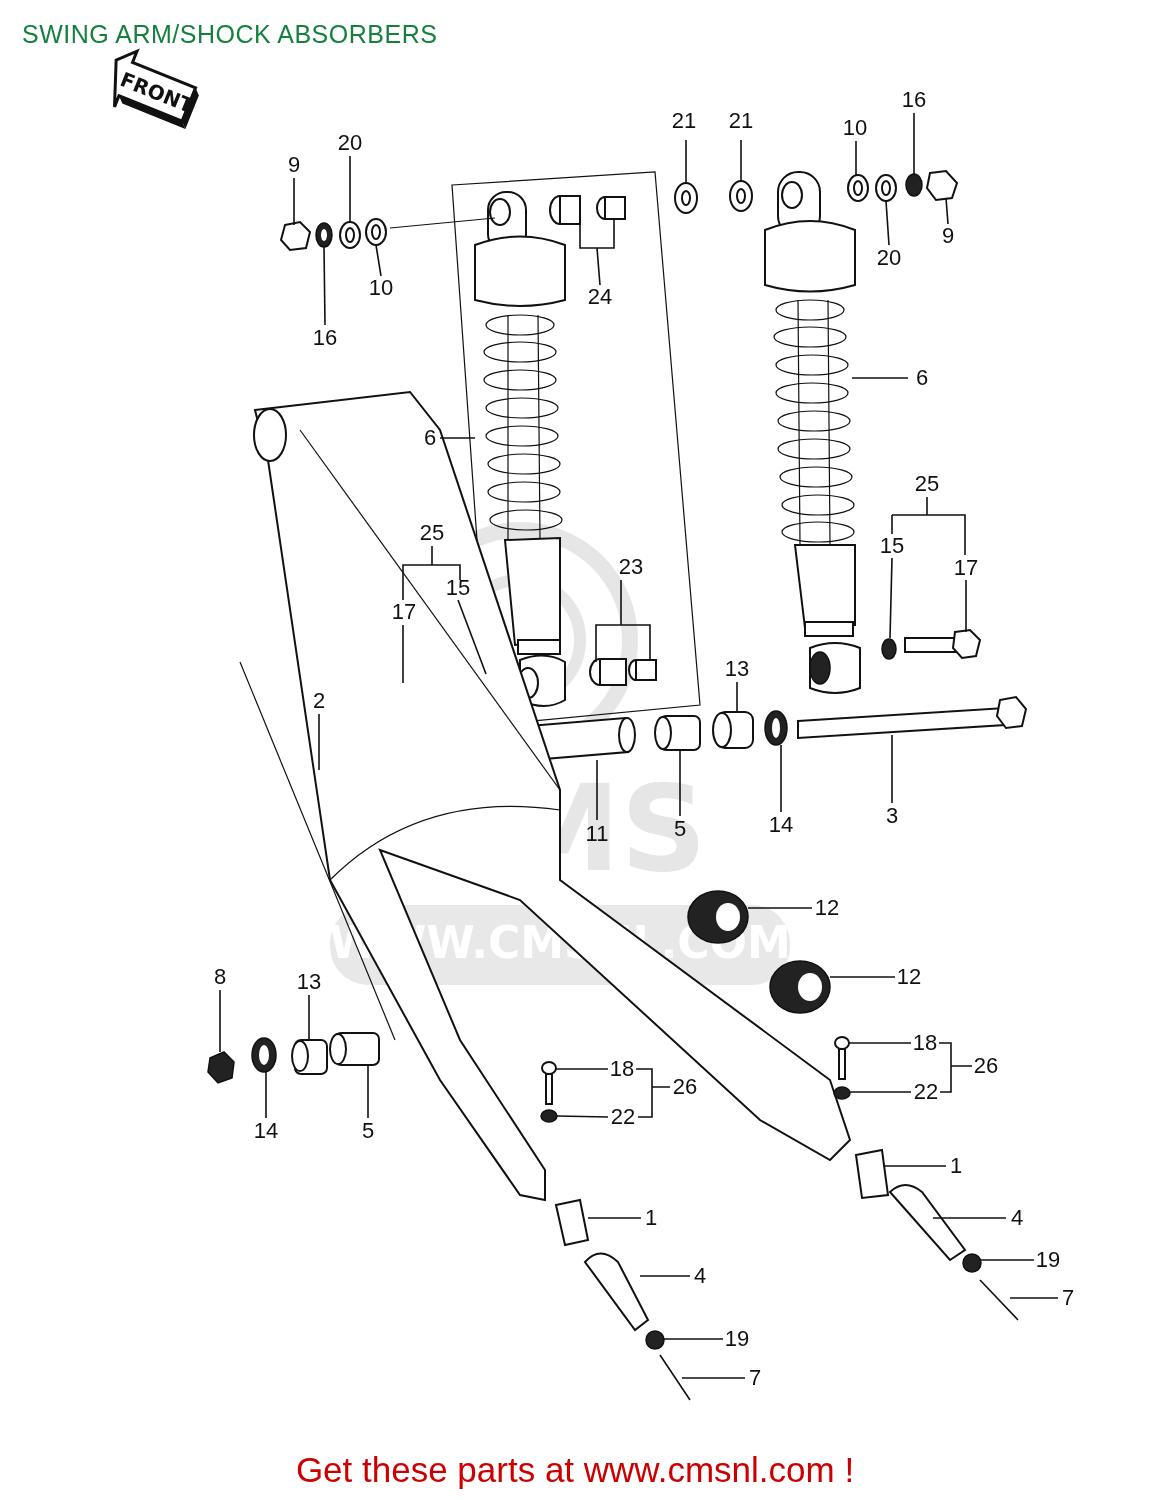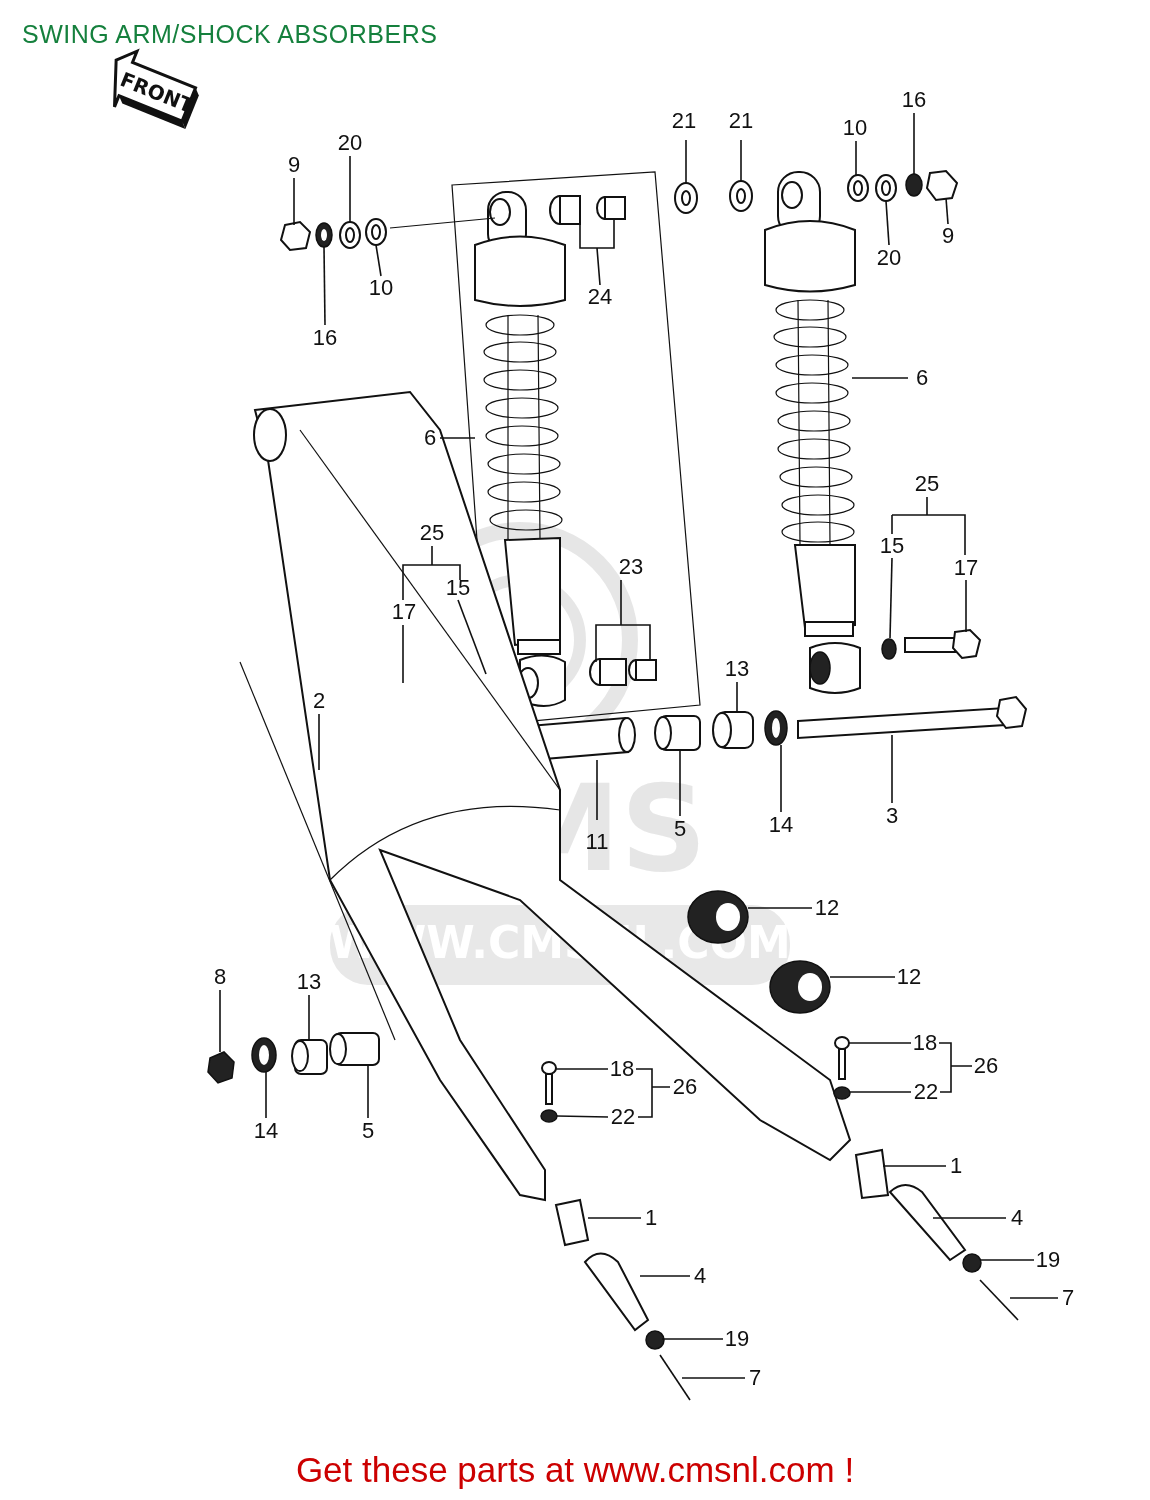--- a/index.html
+++ b/index.html
@@ -241,21 +241,21 @@
     <div class="lbl" style="left: 922px; top: 378px;">6</div>
     <div class="lbl" style="left: 432px; top: 533px;">25</div>
     <div class="lbl" style="left: 404px; top: 612px;">17</div>
     <div class="lbl" style="left: 458px; top: 588px;">15</div>
     <div class="lbl" style="left: 621px; top: 567px; margin-left: 10px;">23</div>
     <div class="lbl" style="left: 927px; top: 484px;">25</div>
     <div class="lbl" style="left: 892px; top: 546px;">15</div>
     <div class="lbl" style="left: 966px; top: 568px;">17</div>
     <div class="lbl" style="left: 319px; top: 701px;">2</div>
     <div class="lbl" style="left: 737px; top: 669px;">13</div>
-    <div class="lbl" style="left: 597px; top: 834px; margin-top: 8px;">11</div>
+    <div class="lbl" style="left: 597px; top: 834px;">11</div>
     <div class="lbl" style="left: 680px; top: 829px;">5</div>
     <div class="lbl" style="left: 781px; top: 825px;">14</div>
     <div class="lbl" style="left: 892px; top: 816px;">3</div>
     <div class="lbl" style="left: 827px; top: 908px;">12</div>
     <div class="lbl" style="left: 909px; top: 977px;">12</div>
     <div class="lbl" style="left: 220px; top: 977px;">8</div>
     <div class="lbl" style="left: 309px; top: 982px;">13</div>
     <div class="lbl" style="left: 266px; top: 1131px;">14</div>
     <div class="lbl" style="left: 368px; top: 1131px;">5</div>
     <div class="lbl" style="left: 622px; top: 1069px;">18</div>

